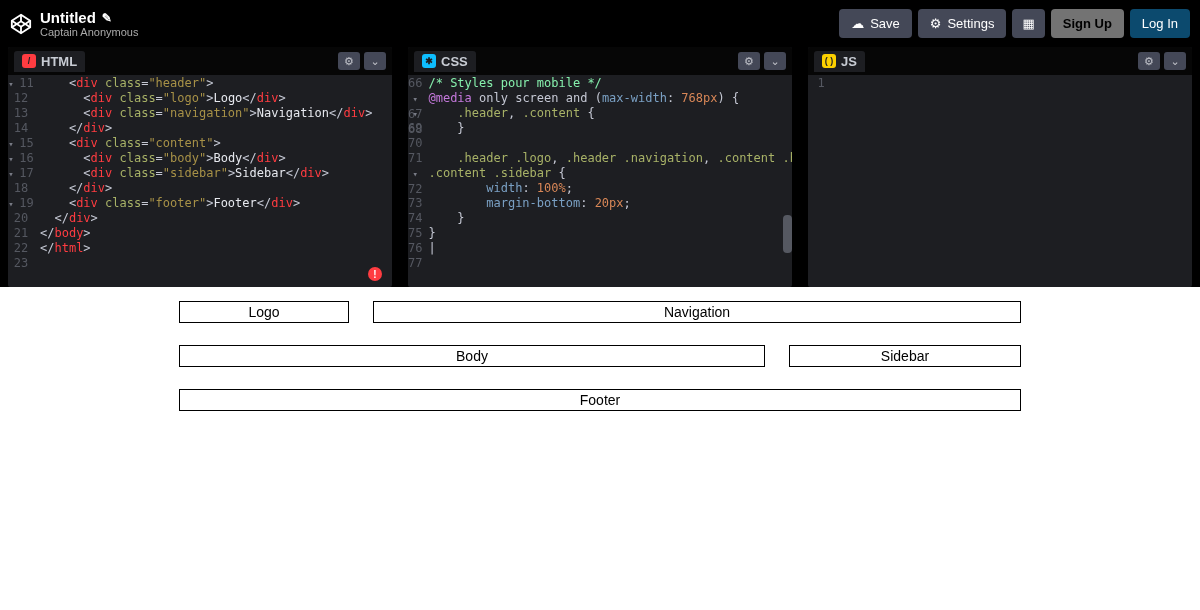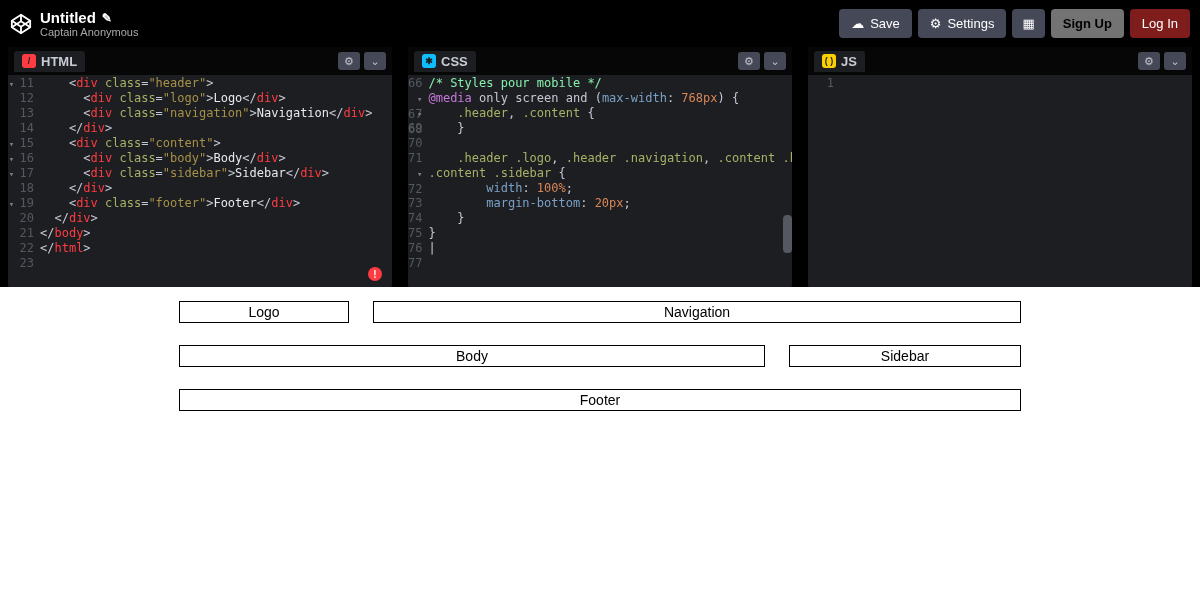--- a/index.html
+++ b/index.html
@@ -6,37 +6,37 @@
 body { font-family: -apple-system, BlinkMacSystemFont, "Segoe UI", Arial, sans-serif; background: #000; width: 1200px; height: 610px; overflow: hidden; }
 
 .topbar { height: 47px; background: #000; display: flex; align-items: center; padding: 0 10px; }
 .logo-icon { width: 22px; height: 22px; margin-right: 8px; display: flex; align-items: center; justify-content: center; }
 .title-block { flex: 1; color: #fff; }
 .title-row { display: flex; align-items: center; gap: 6px; font-size: 15px; font-weight: 600; }
 .title-edit { color: #fff; font-size: 12px; }
 .subtitle { font-size: 11px; color: #aaa; }
 .top-buttons { display: flex; gap: 6px; }
 .btn { background: #444857; color: #fff; border: none; border-radius: 4px; padding: 7px 12px; font-size: 13px; display: flex; align-items: center; gap: 6px; cursor: pointer; }
-.btn-dark { background: #7f1d1d; }
+.btn-dark { background: #0c4a6e; }
 .btn-green { background: #737373; color: #000; font-weight: 600; }
 .btn-icon-only { padding: 7px 10px; }
 
 .editors { display: flex; height: 240px; background: #000; gap: 16px; padding: 0 8px; }
 .pane { flex: 1; background: #1d1e22; display: flex; flex-direction: column; position: relative; border-radius: 2px; overflow: hidden; }
 .pane-header { height: 28px; background: #060606; display: flex; align-items: center; padding: 0 6px; }
 .pane-badge { display: flex; align-items: center; gap: 5px; background: #1d1e22; padding: 3px 8px; border-radius: 3px 3px 0 0; font-size: 13px; font-weight: 700; color: #c8ccd4; }
 .badge-icon { width: 14px; height: 14px; border-radius: 3px; display: flex; align-items: center; justify-content: center; font-size: 9px; font-weight: 900; }
 .badge-html { background: #ff3c41; color: #1d1e22; }
 .badge-css { background: #0ebeff; color: #1d1e22; }
 .badge-js { background: #fcd000; color: #1d1e22; }
 .pane-controls { margin-left: auto; display: flex; gap: 4px; }
 .pane-ctrl { width: 22px; height: 18px; background: #444857; border-radius: 3px; display: flex; align-items: center; justify-content: center; color: #c0c2c9; font-size: 11px; cursor: pointer; }
 
 .code-area { flex: 1; display: flex; font-family: "SFMono-Regular", Consolas, monospace; font-size: 12px; line-height: 15px; position: relative; padding-top: 1px; }
-.gutter { width: 32px; text-align: right; color: #555861; padding-right: 6px; }
+.gutter { width: 32px; text-align: center; color: #555861; padding-right: 6px; }
 .gutter div { height: 15px; }
 .code-lines { flex: 1; color: #c5c8d4; }
 .code-lines div { height: 15px; white-space: pre; }
 .fold { color: #787b85; font-size: 9px; display: inline; }
 
 .t-tag { color: #ff3c41; }
 .t-attr { color: #a8b267; }
 .t-str { color: #a79147; }
 .t-brk { color: #c5c8d4; }
 .t-plain { color: #e6e8ee; }

